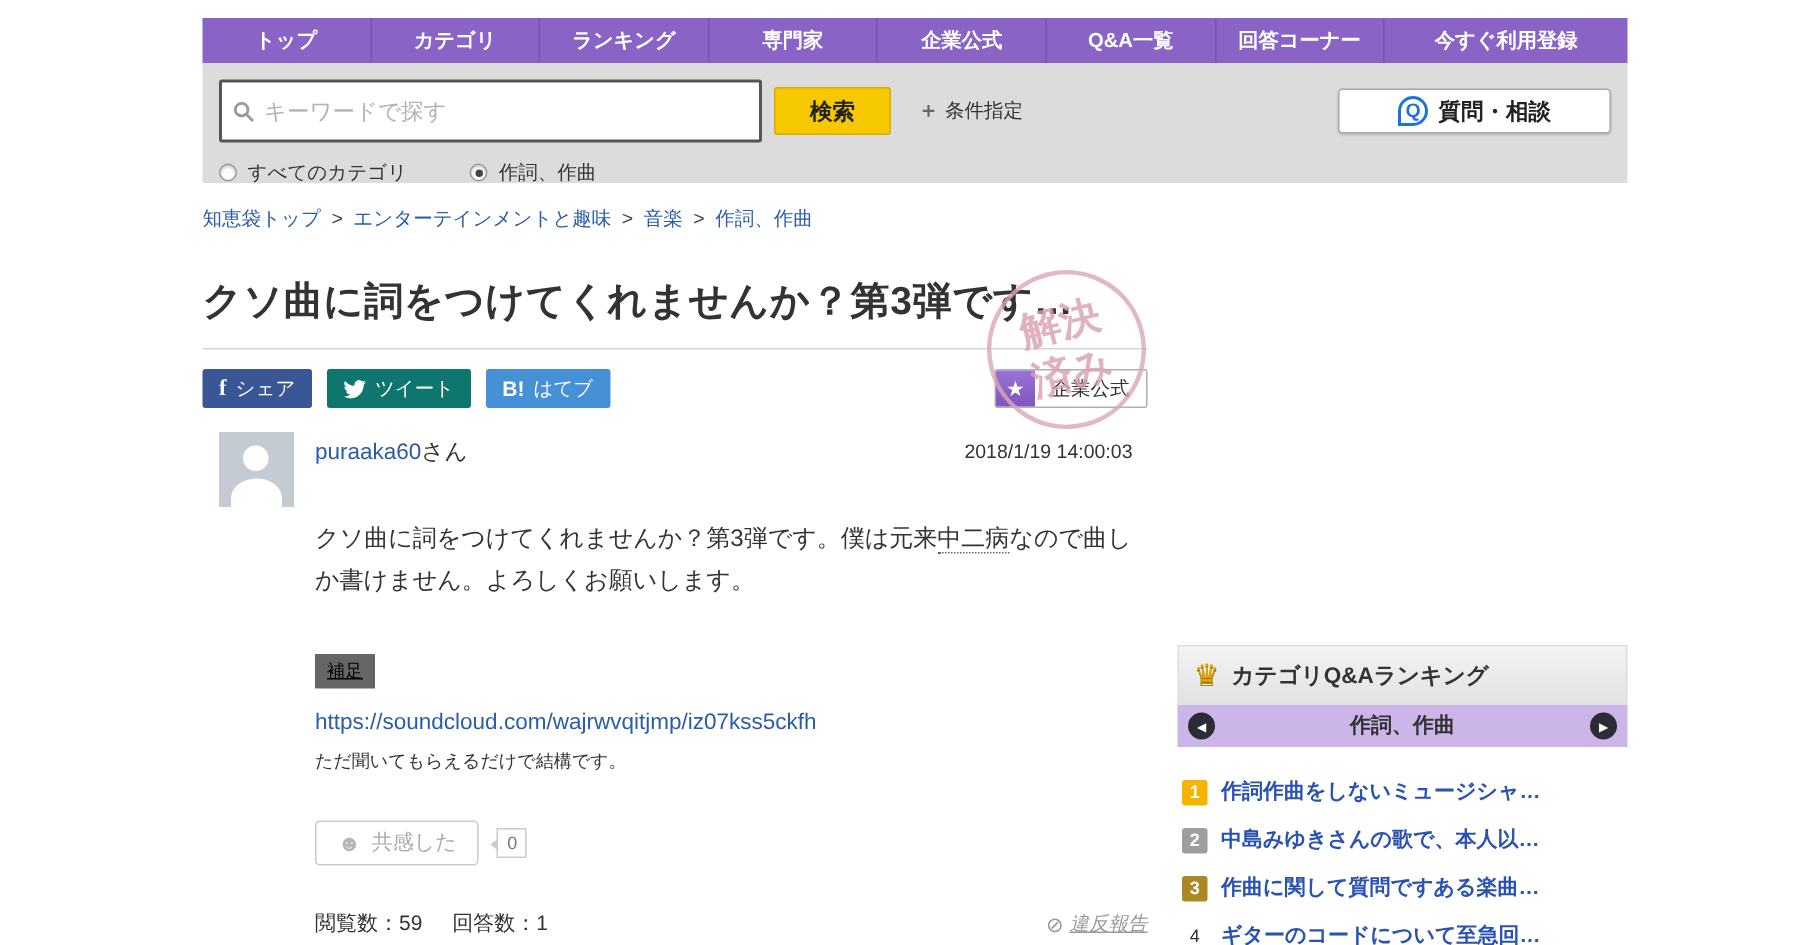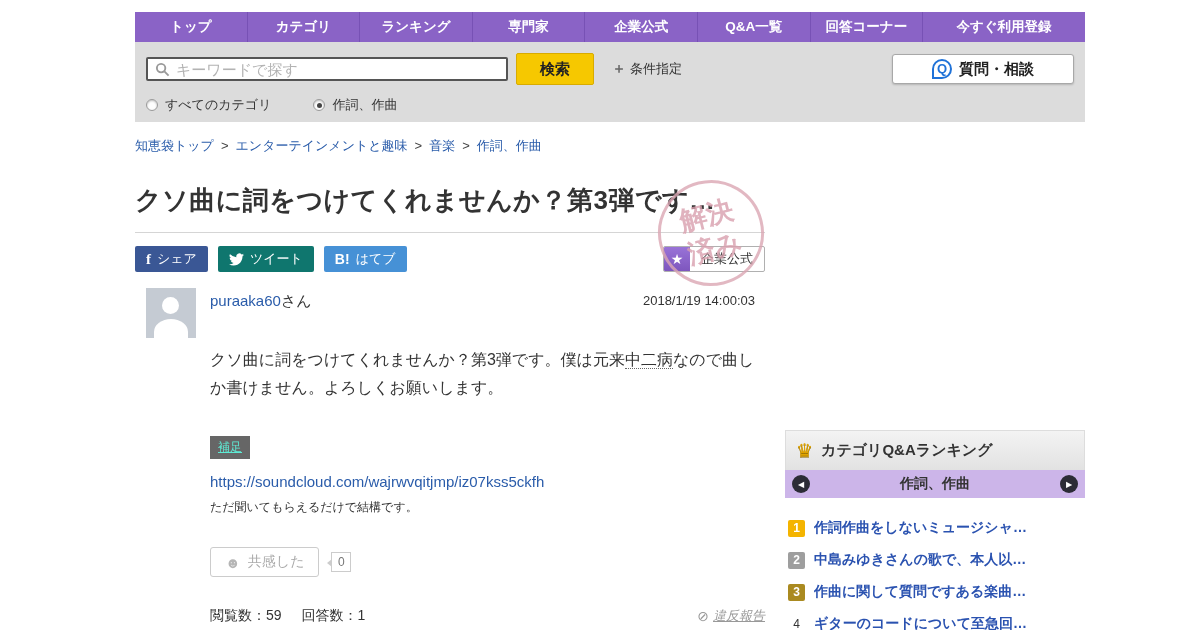--- a/index.html
+++ b/index.html
@@ -17,21 +17,21 @@
     color:#fff; font-size:13.5px; font-weight:bold; text-decoration:none;
     border-left:1px solid #7751b5; cursor:pointer; white-space:nowrap;
   }
   .nav-item:first-child { border-left:none; }
   .nav-item.wide { flex:1.45; }
 
   
   .search-section { background:#dcdcdc; height:80px; padding:11px 11px 0 11px; }
   .search-row { display:flex; align-items:center; }
   .search-box {
-    width:362px; height:24px; background:#fff; border:2px solid #555;
+    width:362px; height:42px; background:#fff; border:2px solid #555;
     border-radius:2px; display:flex; align-items:center; padding-left:7px;
   }
   .search-box input {
     border:none; outline:none; flex:1; font-size:15px; padding-left:6px;
     color:#333; background:transparent; font-family:inherit;
   }
   .search-box input::placeholder { color:#b3b3b3; }
   .search-btn {
     width:78px; height:32px; margin-left:8px; background:#f6c800;
     border:1px solid #d8ab00; border-radius:2px; font-size:15px; font-weight:bold;
@@ -105,21 +105,21 @@
   .avatar::before { content:""; position:absolute; top:9px; left:16px; width:17px; height:17px; background:#fff; border-radius:50%; }
   .avatar::after { content:""; position:absolute; top:31px; left:8px; width:34px; height:26px; background:#fff; border-radius:50% 50% 0 0; }
   .q-user { margin-left:14px; font-size:15px; color:#333; padding-top:4px; }
   .q-user a { color:#2a5caa; text-decoration:none; cursor:pointer; }
   .q-date { margin-left:auto; margin-right:10px; font-size:13px; color:#333; padding-top:5px; }
 
   .q-text { margin:8px 0 0 75px; width:557px; font-size:16px; line-height:28px; color:#333; }
   .u-dotted { border-bottom:1px dotted #666; }
 
   .supplement { margin:34px 0 0 75px; }
-  .supp-badge { display:inline-block; background:#666; color:#5eead4; font-size:12px; padding:3px 8px;text-decoration:underline; }
+  .supp-badge { display:inline-block; background:#666; color:#000000; font-size:12px; padding:3px 8px;text-decoration:underline; }
   .q-link { margin:14px 0 0 75px; font-size:15px; }
   .q-link a { color:#2a5caa; text-decoration:none; cursor:pointer;text-align:right; }
   .q-note { margin:5px 0 0 75px; font-size:12px; color:#333; line-height:24px; }
 
   .sympathy-row { margin:28px 0 0 75px; display:flex; align-items:center; }
   .sym-btn {
     border:1px solid #ccc; border-radius:3px; background:#fff; height:30px; padding:0 14px;
     display:flex; align-items:center; gap:7px; color:#aaa; font-size:14px; cursor:pointer;
     font-family:inherit;
   }

